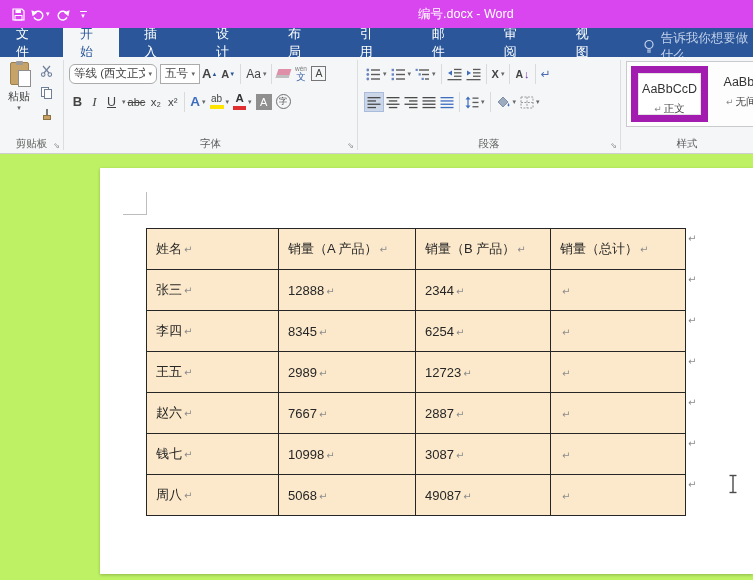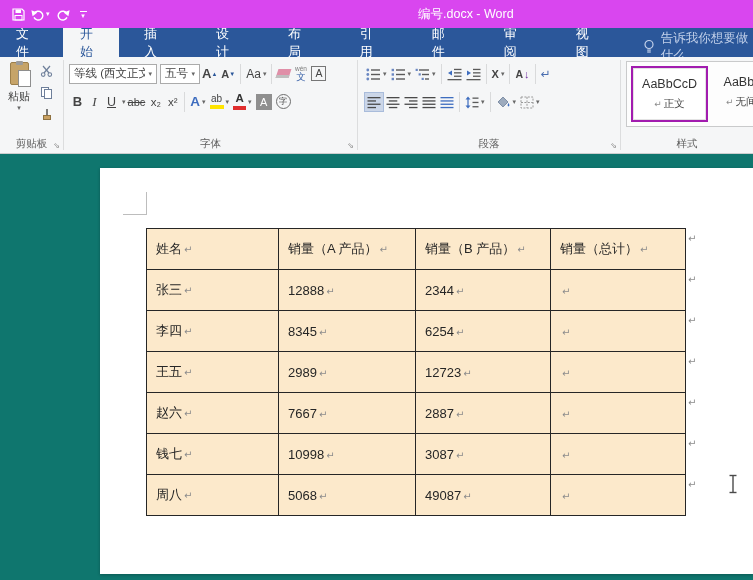--- a/index.html
+++ b/index.html
@@ -48,21 +48,21 @@
   .brushicon .stem { position:absolute; left:5px; top:0; width:2px; height:6px; background:#7A7A7A; }
 
   
   .g-font { width:293px; }
   .frow { position:absolute; left:5px; display:flex; align-items:center; }
   .frow1 { top:6px; }
   .frow2 { top:34px; }
   .combo { height:20px; border:1px solid #ABABAB; background:#fff; display:flex; align-items:center; padding:0 4px; font-size:11.5px; color:#3F3F3F; }
   .combo .cname { white-space:nowrap; overflow:hidden; }
   .combo .ccar { font-size:7px; color:#666; margin-left:auto; padding-left:3px; }
-  .fname { width:88px; }
+  .fname { width:88px;border-radius:6px; }
   .fsize { width:40px; margin-left:3px; }
   .ibtn { height:21px; min-width:17px; display:flex; align-items:center; justify-content:center; color:#444; padding:0 2px; position:relative; }
   .isep { width:1px; height:20px; background:#D9DADB; margin:0 3px; }
   .growA { font-size:13px; font-weight:bold; }
   .shrinkA { font-size:11px; font-weight:bold; }
   .caseAa { font-size:12px; }
   .bcar { font-size:7px; color:#666; margin-left:2px; }
   .eraser { width:13px; height:9px; background:#E08FA8; transform:skewX(-18deg); border-bottom:3px solid #BFBFBF; }
   .phon { display:flex; flex-direction:column; align-items:center; line-height:1; }
   .phon .p1 { font-size:6.5px; color:#7A7A7A; }
@@ -92,27 +92,27 @@
   .pbtn.active { background:#CBD6E8; border:1px solid #A9BCDB; }
   .sortA { font-size:10.5px; font-weight:bold; color:#444; line-height:1; }
   .sortArr { color:#7030A0; font-size:11px; margin-left:1px; }
   .cjkX { font-size:11px; font-weight:bold; color:#444; }
   .pmark { font-size:12px; color:#4A6EB0; font-family:"DejaVu Sans",sans-serif; }
 
   
   .g-styles { flex:1 1 auto; overflow:hidden; }
   .gallery { position:absolute; left:5px; top:4px; right:-2px; height:66px; background:#FDFDFD; border:1px solid #C9CACB; display:flex; align-items:center; padding-left:4px; overflow:hidden; }
   .stylebox { width:77px; height:56px; text-align:center; padding-top:9px; flex:0 0 auto; }
-  .stylebox.selected { background:#fff; border:2px solid #a21caf; box-shadow:0 0 0 1px #E3E3E3 inset; }
+  .stylebox.selected { background:#fff; border:7px solid #a21caf; box-shadow:0 0 0 1px #E3E3E3 inset; }
   .stylebox .prev { font-size:12.5px; color:#333; white-space:nowrap; overflow:hidden; }
   .stylebox .sname { font-size:10.5px; color:#444; margin-top:6px; white-space:nowrap; }
   .stylebox .smk { color:#8C8C8C; font-size:9px; font-family:"DejaVu Sans",sans-serif; margin-right:2px; }
 
   
-  .docarea { position:relative; height:426px; background:#0f766e; overflow:hidden; }
+  .docarea { position:relative; height:426px; background:#bef264; overflow:hidden; }
   .page { position:absolute; left:100px; top:14px; width:653px; height:406px; background:#fff; box-shadow:0 1px 3px rgba(0,0,0,0.25); }
   .cornermark { position:absolute; left:23px; top:24px; width:24px; height:23px; border-right:1px solid #BDBDBD; border-bottom:1px solid #BDBDBD; }
   table.doc { position:absolute; left:46px; top:60px; border-collapse:collapse; table-layout:fixed; }
   table.doc td, table.doc th { border:1px solid #262626; background:#FCE9CB; height:41px; font-weight:normal; text-align:left; vertical-align:middle; padding:0 0 0 9px; font-size:13px; color:#262626; white-space:nowrap; overflow:hidden; }
   .mk { color:#8C8C8C; font-size:10px; margin-left:2px; font-family:"DejaVu Sans",sans-serif; }
   .rowmark { position:absolute; left:588px; font-size:10px; color:#8C8C8C; font-family:"DejaVu Sans",sans-serif; }
   .cursor { position:absolute; left:727px; top:320px; }
 
   svg { display:block; }
 </style>

